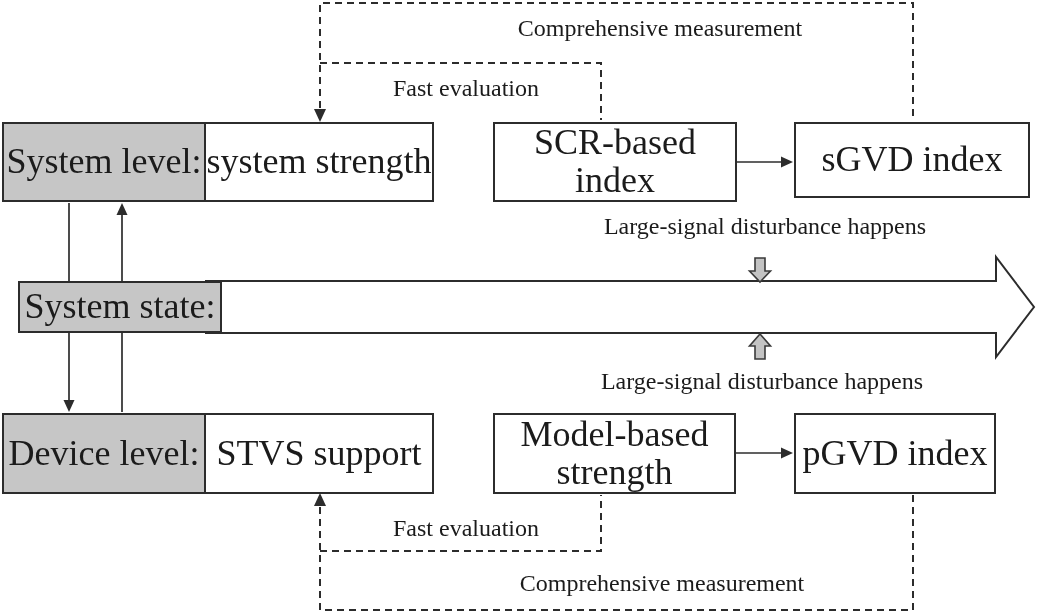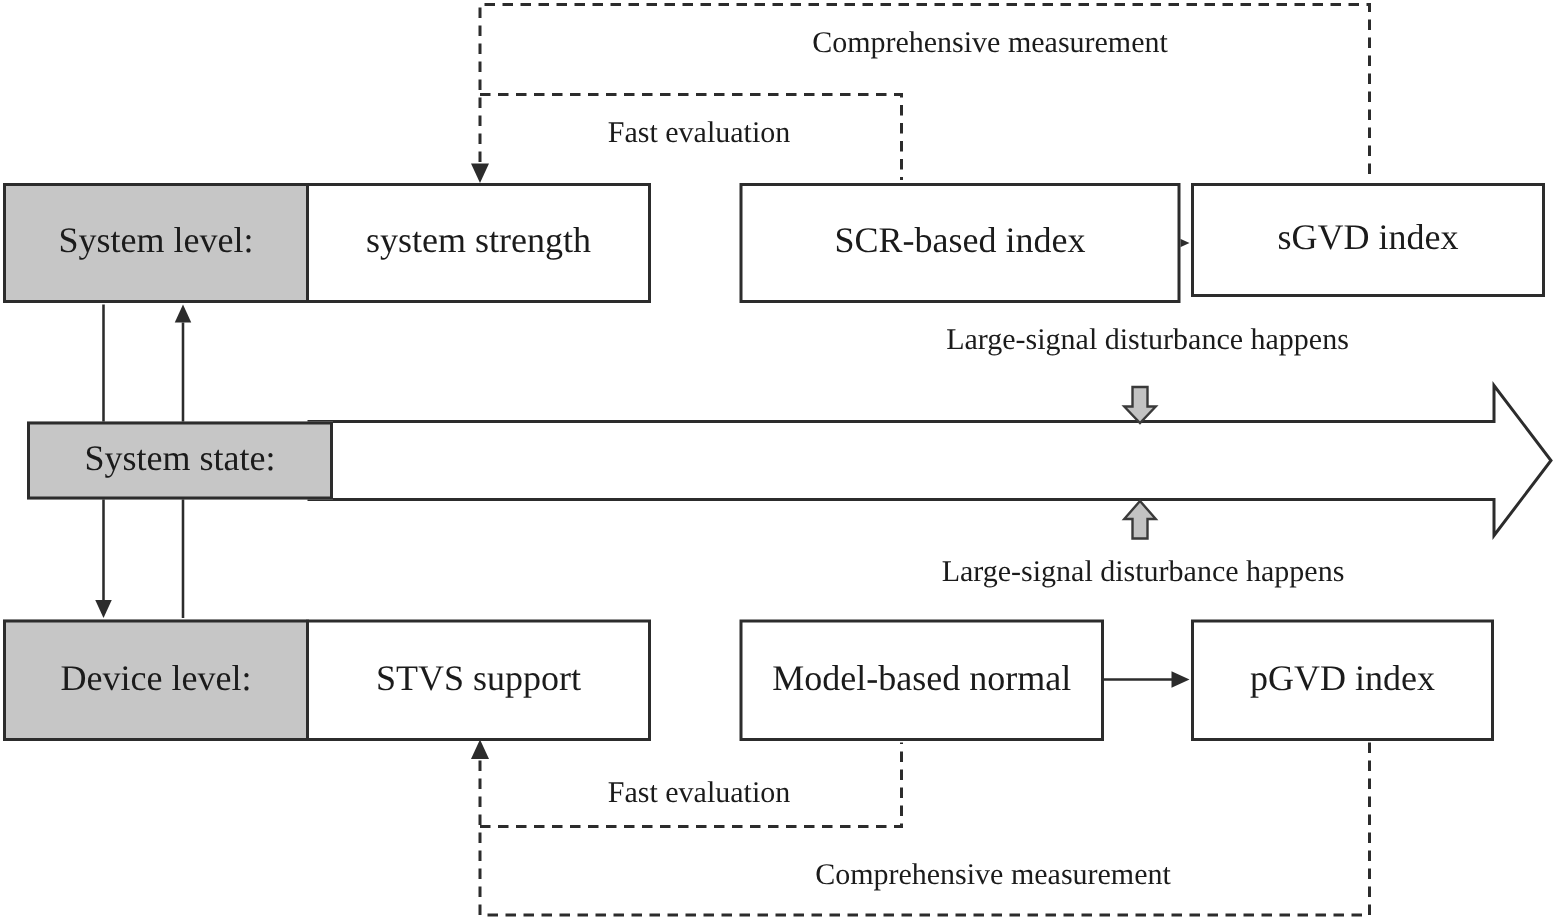--- a/index.html
+++ b/index.html
@@ -17,26 +17,26 @@
   }
   #shapes{position:absolute;left:0;top:0;width:1038px;height:614px;}
   .dash{fill:none;stroke:var(--line);stroke-width:2;stroke-dasharray:7 5;}
   .ln{fill:none;stroke:var(--line);stroke-width:1.7;}
   .ah{fill:var(--line);stroke:none;}
   .band{fill:#ffffff;stroke:var(--line);stroke-width:2;}
   .blk{fill:var(--block-fill);stroke:#3a3a3a;stroke-width:1.6;}
   .box{
     position:absolute;box-sizing:border-box;border:2px solid var(--line);
     display:flex;align-items:center;justify-content:center;
-    font-size:24px;line-height:1.05;text-align:center;background:#fff;
+    font-size:36px;line-height:1.05;text-align:center;background:#fff;
   }
   .box.gray{background:var(--gray-fill);}
   .lbl{
     position:absolute;transform:translate(-50%,-50%);
-    font-size:20px;white-space:nowrap;text-align:right;line-height:1.05;
+    font-size:24px;white-space:nowrap;text-align:right;line-height:1.05;
   }
   .wrap{white-space:normal;}
 </style>
 </head>
 <body>
 
 <div id="canvas">
 
   <svg id="shapes" viewBox="0 0 1038 614">
 
@@ -67,21 +67,21 @@
 
   <div class="lbl" style="left:660px;top:29px">Comprehensive measurement</div>
   <div class="lbl" style="left:466px;top:89px">Fast evaluation</div>
 
   <div class="box gray" style="left:2px;top:122px;width:204px;height:80px">
     <span>System level:</span>
   </div>
   <div class="box" style="left:204px;top:122px;width:230px;height:80px">
     <span>system strength</span>
   </div>
-  <div class="box" style="left:493px;top:122px;width:294px;height:80px">
+  <div class="box" style="left:493px;top:122px;width:244px;height:80px">
     <span>SCR-based index</span>
   </div>
   <div class="box" style="left:794px;top:122px;width:236px;height:76px">
     <span>sGVD index</span>
   </div>
 
   <div class="lbl" style="left:765px;top:227px">Large-signal disturbance happens</div>
 
   <div class="box gray" style="left:18px;top:281px;width:204px;height:52px">
     <span>System state:</span>
@@ -89,21 +89,21 @@
 
   <div class="lbl" style="left:762px;top:382px">Large-signal disturbance happens</div>
 
   <div class="box" style="left:204px;top:413px;width:230px;height:81px">
     <span>STVS support</span>
   </div>
   <div class="box gray" style="left:2px;top:413px;width:204px;height:81px">
     <span>Device level:</span>
   </div>
   <div class="box" style="left:493px;top:413px;width:243px;height:81px">
-    <span class="wrap" style="width:200px">Model-based normal</span>
+    <span class="wrap" style="width:200px">Model-based strength</span>
   </div>
   <div class="box" style="left:794px;top:413px;width:202px;height:81px">
     <span>pGVD index</span>
   </div>
 
   <div class="lbl" style="left:466px;top:529px">Fast evaluation</div>
   <div class="lbl" style="left:662px;top:584px">Comprehensive measurement</div>
 
 </div>
 

